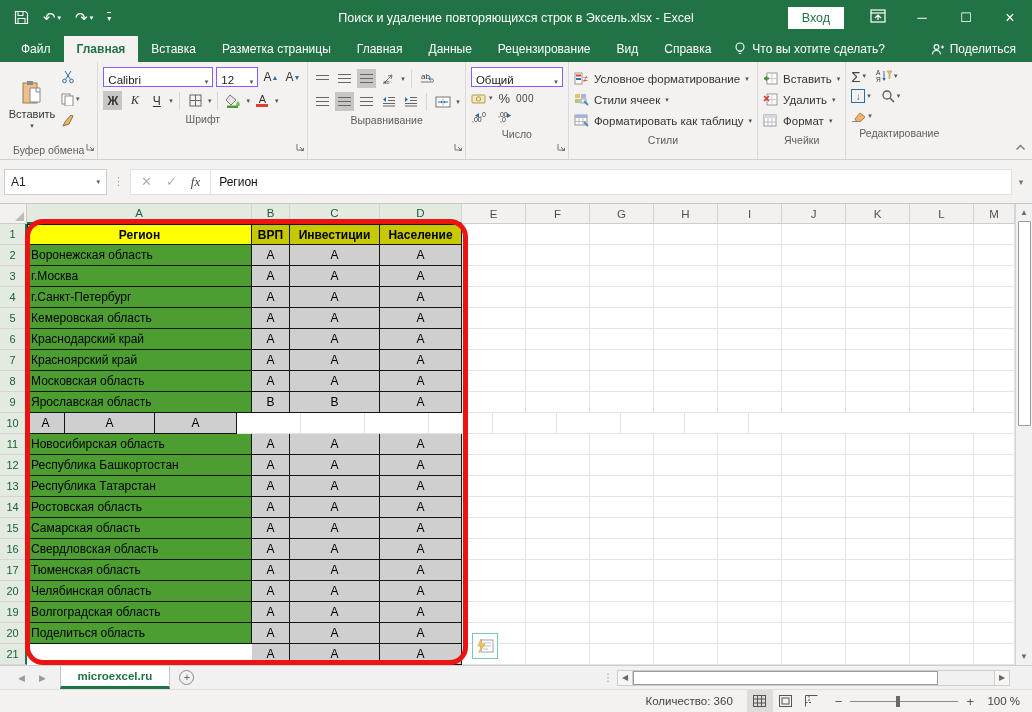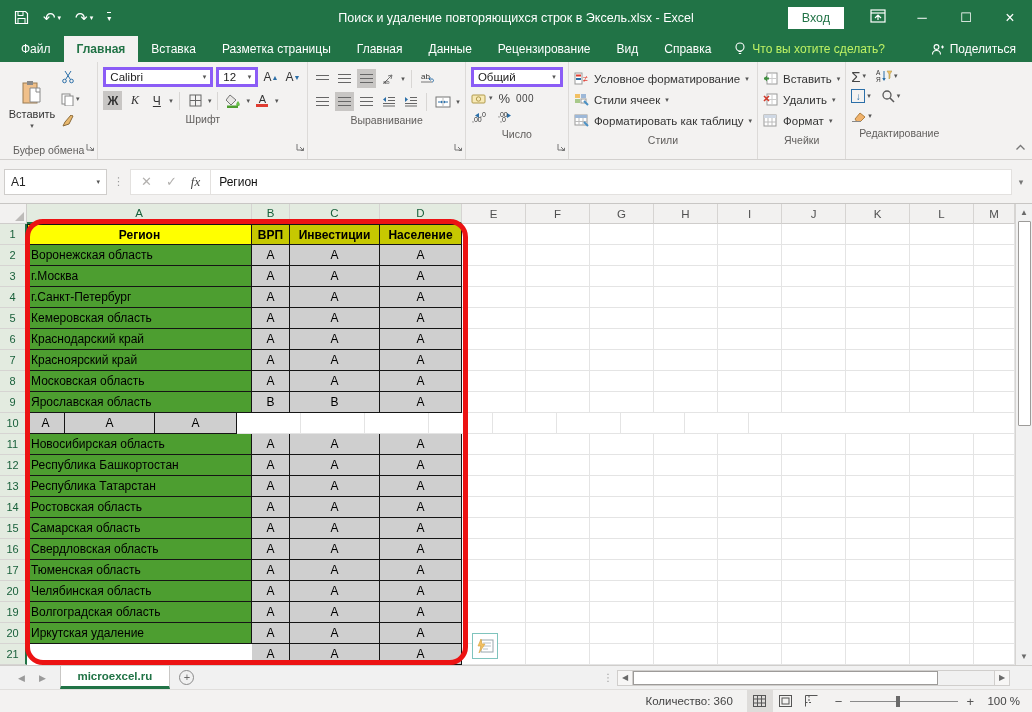--- a/index.html
+++ b/index.html
@@ -14,34 +14,34 @@
   .tb-title { position:absolute; left:0; right:0; text-align:center; font-size:12.5px; pointer-events:none; }
   .tb-right { margin-left:auto; display:flex; align-items:center; height:100%; }
   .signin { background:#fff; color:#217346; font-size:12.5px; padding:4px 14px; margin-right:26px; cursor:default; }
   .winbtn { width:44px; height:100%; display:flex; align-items:center; justify-content:center; font-size:13px; color:#fff; }
   .ribbon-disp { margin-right:14px; }
 
   
   .tabrow { height:27px; background:#217346; display:flex; align-items:flex-end; padding-left:8px; }
   .rtab { color:#fff; font-size:12px; padding:6px 13px 6px; cursor:default; white-space:nowrap; }
   .rtab.active { background:#f3f2f1; color:#217346; font-weight:bold; }
-  .tellme { color:#bef264; font-size:12px; display:flex; align-items:center; gap:6px; padding:6px 10px; }
+  .tellme { color:#ffffff; font-size:12px; display:flex; align-items:center; gap:6px; padding:6px 10px; }
   .share { margin-left:auto; color:#fff; font-size:12px; display:flex; align-items:center; gap:6px; padding:6px 16px; }
 
   
   .ribbon { height:98px; background:#f3f2f1; border-bottom:1px solid #d2d0ce; display:flex; position:relative; }
   .rgroup { display:flex; flex-direction:column; border-right:1px solid #dcdad8; padding:3px 5px 0 5px; position:relative; }
   .rg-content { flex:1; display:flex; }
   .rg-label { height:18px; font-size:10.5px; color:#605e5c; display:flex; align-items:center; justify-content:center; white-space:nowrap; padding:0 8px; }
   .launcher { position:absolute; right:2px; bottom:3px; }
   .bigbtn { display:flex; flex-direction:column; align-items:center; justify-content:center; width:54px; font-size:11px; color:#333; gap:2px; padding-top:4px; }
   .smallcol { display:flex; flex-direction:column; justify-content:flex-start; gap:6px; padding:4px 2px; }
   .sbtn { display:flex; align-items:center; gap:2px; font-size:11px; color:#444; height:16px; }
   .arrow { font-size:7px; color:#555; }
-  .combo { background:#fff; border:3px solid #8b5cf6; height:20px; display:flex; align-items:center; font-size:11.5px; color:#222; padding:0 4px; justify-content:space-between; }
+  .combo { background:#fff; border:1px solid #8b5cf6; height:20px; display:flex; align-items:flex-end; font-size:11.5px; color:#222; padding:0 4px; justify-content:space-between; }
   .fontrow { display:flex; gap:3px; align-items:center; margin-bottom:4px; }
   .btnbox { min-width:19px; height:19px; display:flex; align-items:center; justify-content:center; font-size:12px; color:#333; padding:0 2px; }
   .btnbox.on { background:#c8c6c4; }
   .vsep { width:1px; height:18px; background:#d8d6d4; margin:0 3px; }
   .linesicon { width:13px; height:10px; background-image:repeating-linear-gradient(to bottom,#666 0 1.5px,transparent 1.5px 4px); }
   .stylebtn { display:flex; align-items:center; gap:5px; font-size:11.5px; color:#333; height:21px; white-space:nowrap; }
   .collapse { position:absolute; right:6px; bottom:4px; }
 
   
   .formularow { height:44px; background:#f3f2f1; border-bottom:1px solid #c8c6c4; display:flex; align-items:center; padding:0 2px; }
@@ -832,21 +832,21 @@
           <div class="cell plain" style="width: 64px;"></div>
           <div class="cell plain" style="width: 64px;"></div>
           <div class="cell plain" style="width: 64px;"></div>
           <div class="cell plain" style="width: 64px;"></div>
           <div class="cell plain" style="width: 64px;"></div>
           <div class="cell plain" style="width: 64px;"></div>
           <div class="cell plain" style="width: 41px; flex: 1 1 0%;"></div>
         </div>
         <div class="grow">
           <div class="rowhdr sel">20</div>
-          <div class="cell reg" style="width: 225px;">Иркутская удаление</div>
+          <div class="cell reg" style="width: 225px;">Поделиться область</div>
           <div class="cell val" style="width: 38px;">А</div>
           <div class="cell val" style="width: 90px;">А</div>
           <div class="cell val" style="width: 82px;">А</div>
           <div class="cell plain" style="width: 64px;"></div>
           <div class="cell plain" style="width: 64px;"></div>
           <div class="cell plain" style="width: 64px;"></div>
           <div class="cell plain" style="width: 64px;"></div>
           <div class="cell plain" style="width: 64px;"></div>
           <div class="cell plain" style="width: 64px;"></div>
           <div class="cell plain" style="width: 64px;"></div>

